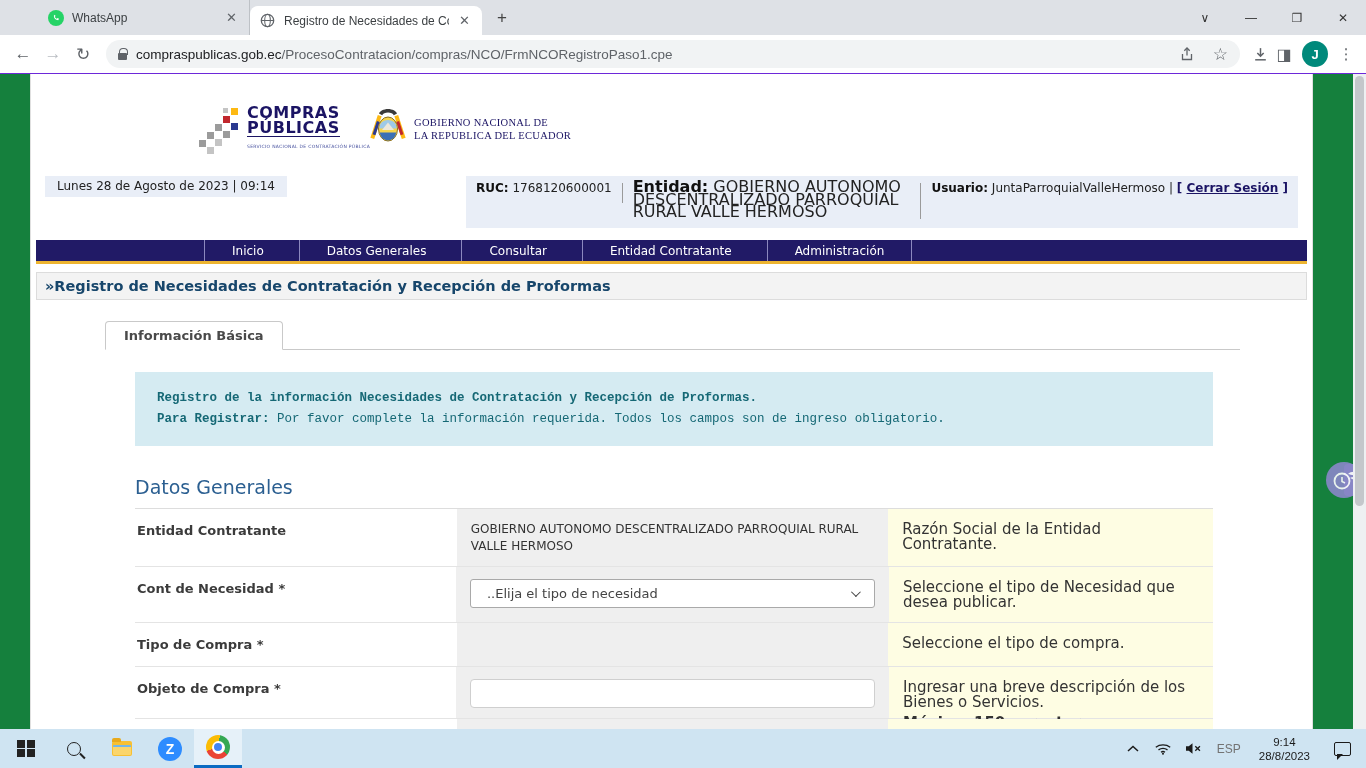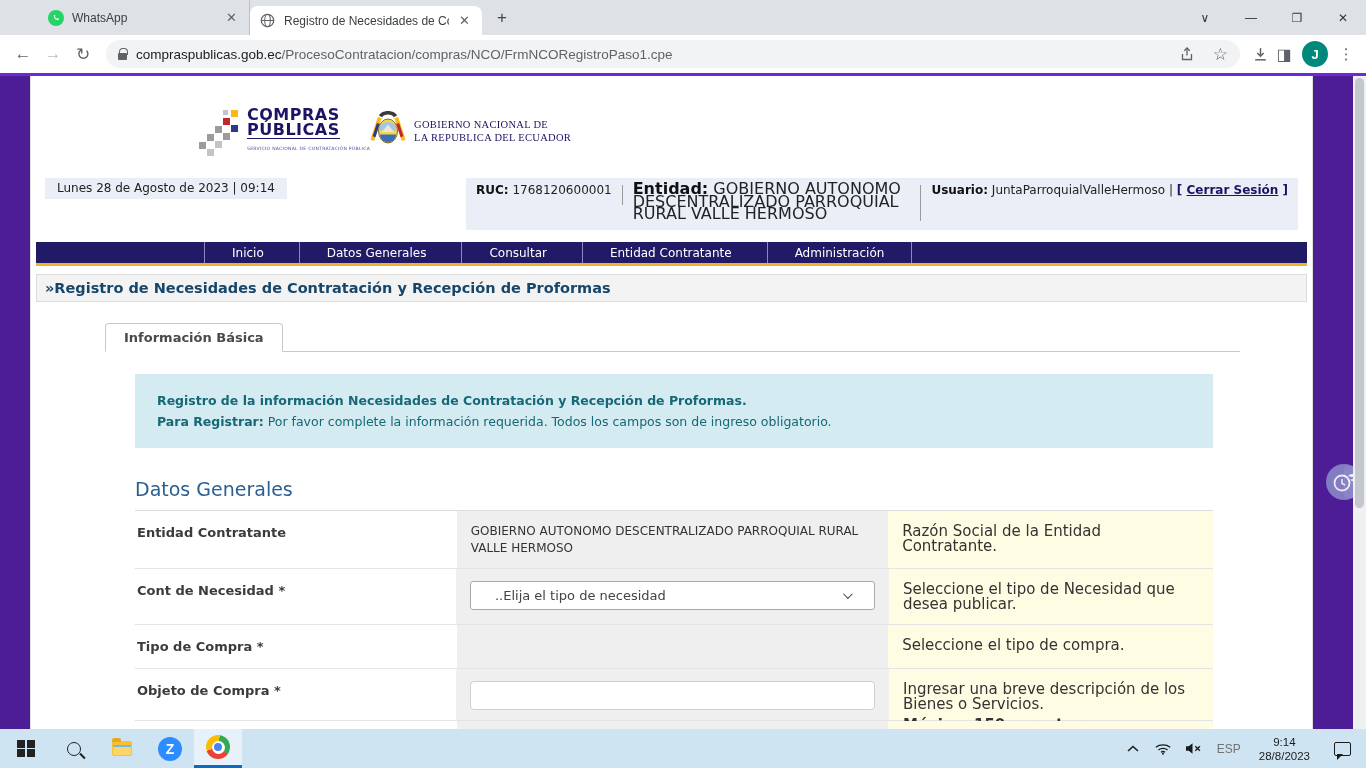--- a/index.html
+++ b/index.html
@@ -29,21 +29,21 @@
   .url .domain { color:#202124; }
   .url .path { color:#5f6368; }
   .omni-icons { margin-left:auto; display:flex; align-items:center; gap:14px; }
   .tb-icon { display:flex; align-items:center; justify-content:center; width:24px; height:24px; color:#5f6368; }
   .star { font-size:17px; color:#5f6368; }
   .sidepanel { font-size:16px; color:#5f6368; }
   .avatar { width:26px; height:26px; border-radius:50%; background:#00897b; color:#fff; font-size:13px; font-weight:bold; display:flex; align-items:center; justify-content:center; margin:0 6px; }
   .dots { font-size:15px; color:#5f6368; letter-spacing:0; }
 
   
-  .viewport { position:absolute; top:73px; left:0; right:0; height:656px; background:#4c1d95; border-top:3px solid #6d28d9; overflow:hidden; font-family:"DejaVu Sans", sans-serif; }
+  .viewport { position:absolute; top:73px; left:0; right:0; height:656px; background:#15803d; border-top:1px solid #6d28d9; overflow:hidden; font-family:"DejaVu Sans", sans-serif; }
   .scrollbar { position:absolute; top:0; right:0; width:13px; height:656px; background:#eef0f2; }
   .scroll-thumb { position:absolute; top:2px; left:2px; width:9px; height:430px; background:#c4c7cb; border-radius:5px; }
   .wrapper { position:absolute; top:0; left:30px; width:1283px; height:656px; border-left:1px solid #e0e0e0; border-right:1px solid #e0e0e0; background:#fff; }
 
   .site-header { display:flex; align-items:center; height:82px; margin-top:14px; }
   .cp-logo { display:flex; align-items:center; gap:6px; margin-left:168px; }
   .mosaic { position:relative; width:42px; height:50px; }
   .mosaic i { position:absolute; width:7px; height:7px; background:#9b9b9b; }
   .cp-text { line-height:15px; }
   .cp-text .l1, .cp-text .l2 { font-size:16px; font-weight:bold; color:#1b1464; letter-spacing:.5px; }
@@ -71,33 +71,33 @@
   .goldline { height:3px; background:#edb430; margin:0 5px; }
 
   .page-title-bar { margin:8px 5px 0 5px; background:#f3f3f3; border:1px solid #dcdcdc; padding:3px 8px 4px 8px; }
   .page-title-bar span { font-size:14.5px; font-weight:bold; color:#17466b; }
 
   .tabs-row { margin-top:21px; padding-left:74px; }
   .tabs-line { width:1135px; border-bottom:1px solid #c9c9c9; display:flex; }
   .ib-tab { background:#fff; border:1px solid #c9c9c9; border-bottom:1px solid #fff; border-radius:4px 4px 0 0; margin-bottom:-1px; height:29px; padding:0 18px; display:flex; align-items:center; font-size:13px; font-weight:bold; color:#4a4a4a; }
 
   .notice { margin:22px 0 0 104px; width:1078px; background:#d5ebf2; padding:16px 22px; }
-  .notice p { font-size:12.5px; color:#156875; line-height:21px; }
+  .notice p { font-size:12.5px; color:#156875; line-height:21px;font-family:Liberation Mono, monospace; }
   .notice .b { font-weight:bold; }
 
   .section-title { margin:30px 0 0 104px; font-size:19px; color:#2b5f91; padding-bottom:10px; border-bottom:1px solid #ddd; width:1078px; }
 
   .ftable { margin-left:104px; width:1078px; }
   .frow { display:flex; border-bottom:1px solid #e4e4e4; }
   .fcell-label { width:323px; padding:14px 10px 0 2px; font-size:13px; font-weight:bold; color:#3b3b3b; background:#fff; }
   .fcell-value { width:433px; background:#efefef; padding:12px 14px; font-size:12px; color:#333; line-height:17px; }
   .fcell-help { width:326px; background:#fefde3; border-bottom:1px solid #f0eecd; padding:13px 14px; font-size:15px; color:#333; line-height:15px; }
   .frow .fcell-help { border-bottom:none; }
   .r1 { height:58px; } .r2 { height:56px; } .r3 { height:44px; } .r4 { height:52px; } .r5 { height:56px; }
-  .fake-select { width:405px; height:29px; background:#fff; border:1px solid #a9a9a9; border-radius:3px; display:flex; align-items:center; padding:0 24px; font-size:13px; color:#444; cursor:pointer; }
+  .fake-select { width:405px; height:29px; background:#fff; border:1px solid #a9a9a9; border-radius:3px; display:flex; align-items:center; padding:0 16px; font-size:13px; color:#444; cursor:pointer; }
   .sel-arrow { margin-left:auto; width:7px; height:7px; border-right:1.8px solid #444; border-bottom:1.8px solid #444; transform:rotate(45deg) translateY(-2px); }
   .text-input { width:405px; height:29px; background:#fff; border:1px solid #cfcfcf; border-radius:4px; font-size:13px; padding:0 10px; font-family:"DejaVu Sans", sans-serif; }
   .help-bold { font-weight:bold; display:block; margin-top:6px; }
 
   .float-clock { position:absolute; top:388px; right:-18px; width:58px; height:36px; }
   .float-clock .tabrect { position:absolute; left:18px; top:2px; width:40px; height:32px; background:#8a87c9; opacity:.85; border-radius:4px; }
   .float-clock .circ { position:absolute; left:0; top:0; width:36px; height:36px; border-radius:50%; background:#8a87c9; opacity:.9; display:flex; align-items:center; justify-content:center; }
 
   
   .taskbar { position:absolute; bottom:0; left:0; right:0; height:39px; background:#cfe4f2; display:flex; align-items:stretch; font-family:"Liberation Sans", sans-serif; }

